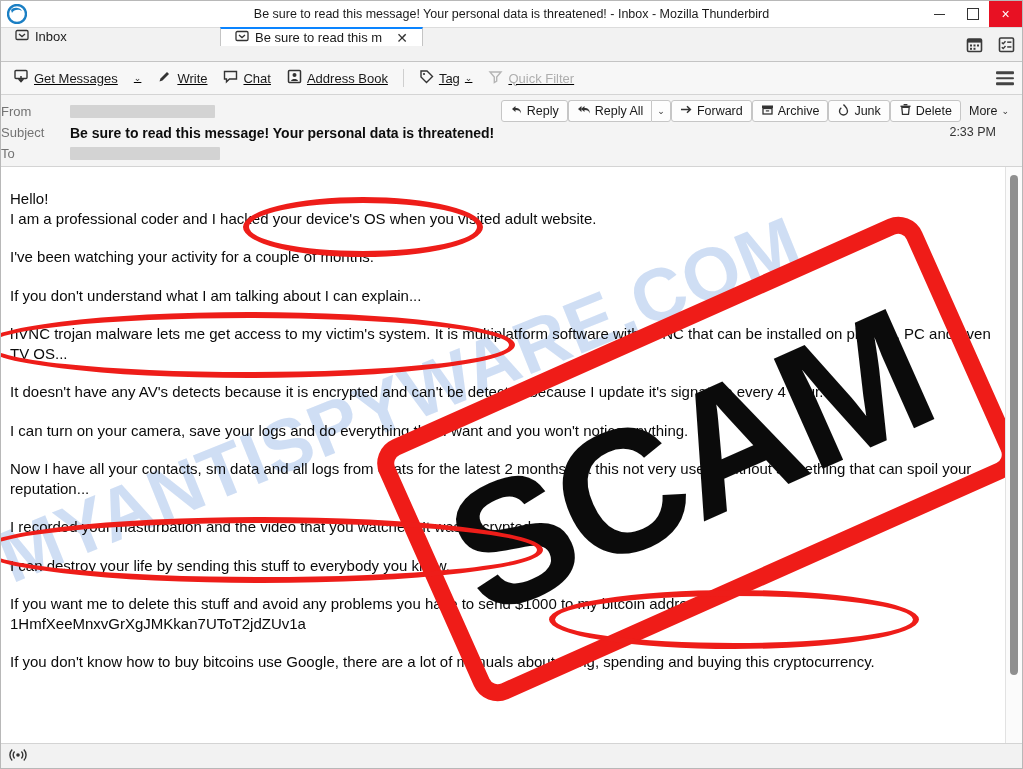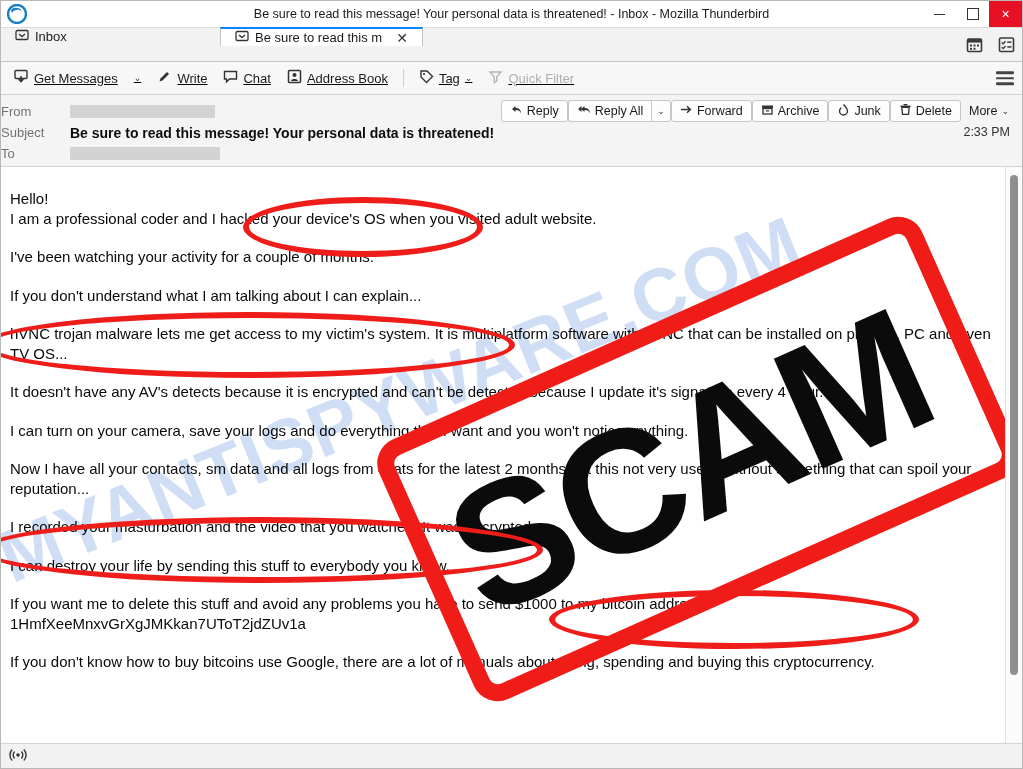--- a/index.html
+++ b/index.html
@@ -170,21 +170,21 @@
     font-size: 12.5px;
     color: #1a1a1a;
     white-space: nowrap;
     height: 22px;
     box-sizing: border-box;
   }
   .abtn.joined-l { border-top-right-radius:0; border-bottom-right-radius:0; border-right:none; }
   .abtn.joined-r { border-top-left-radius:0; border-bottom-left-radius:0; padding: 3px 5px; }
   .abtn.plain { background: transparent; border: none; }
   .hdr-time {
-    position: absolute; right: 12px; top: 30px;
+    position: absolute; right: 26px; top: 30px;
     font-size: 12.5px; color: #333;
   }
 
   
   .bodywrap {
     position: relative;
     height: 576px;
     background: #ffffff;
     overflow: hidden;
   }

